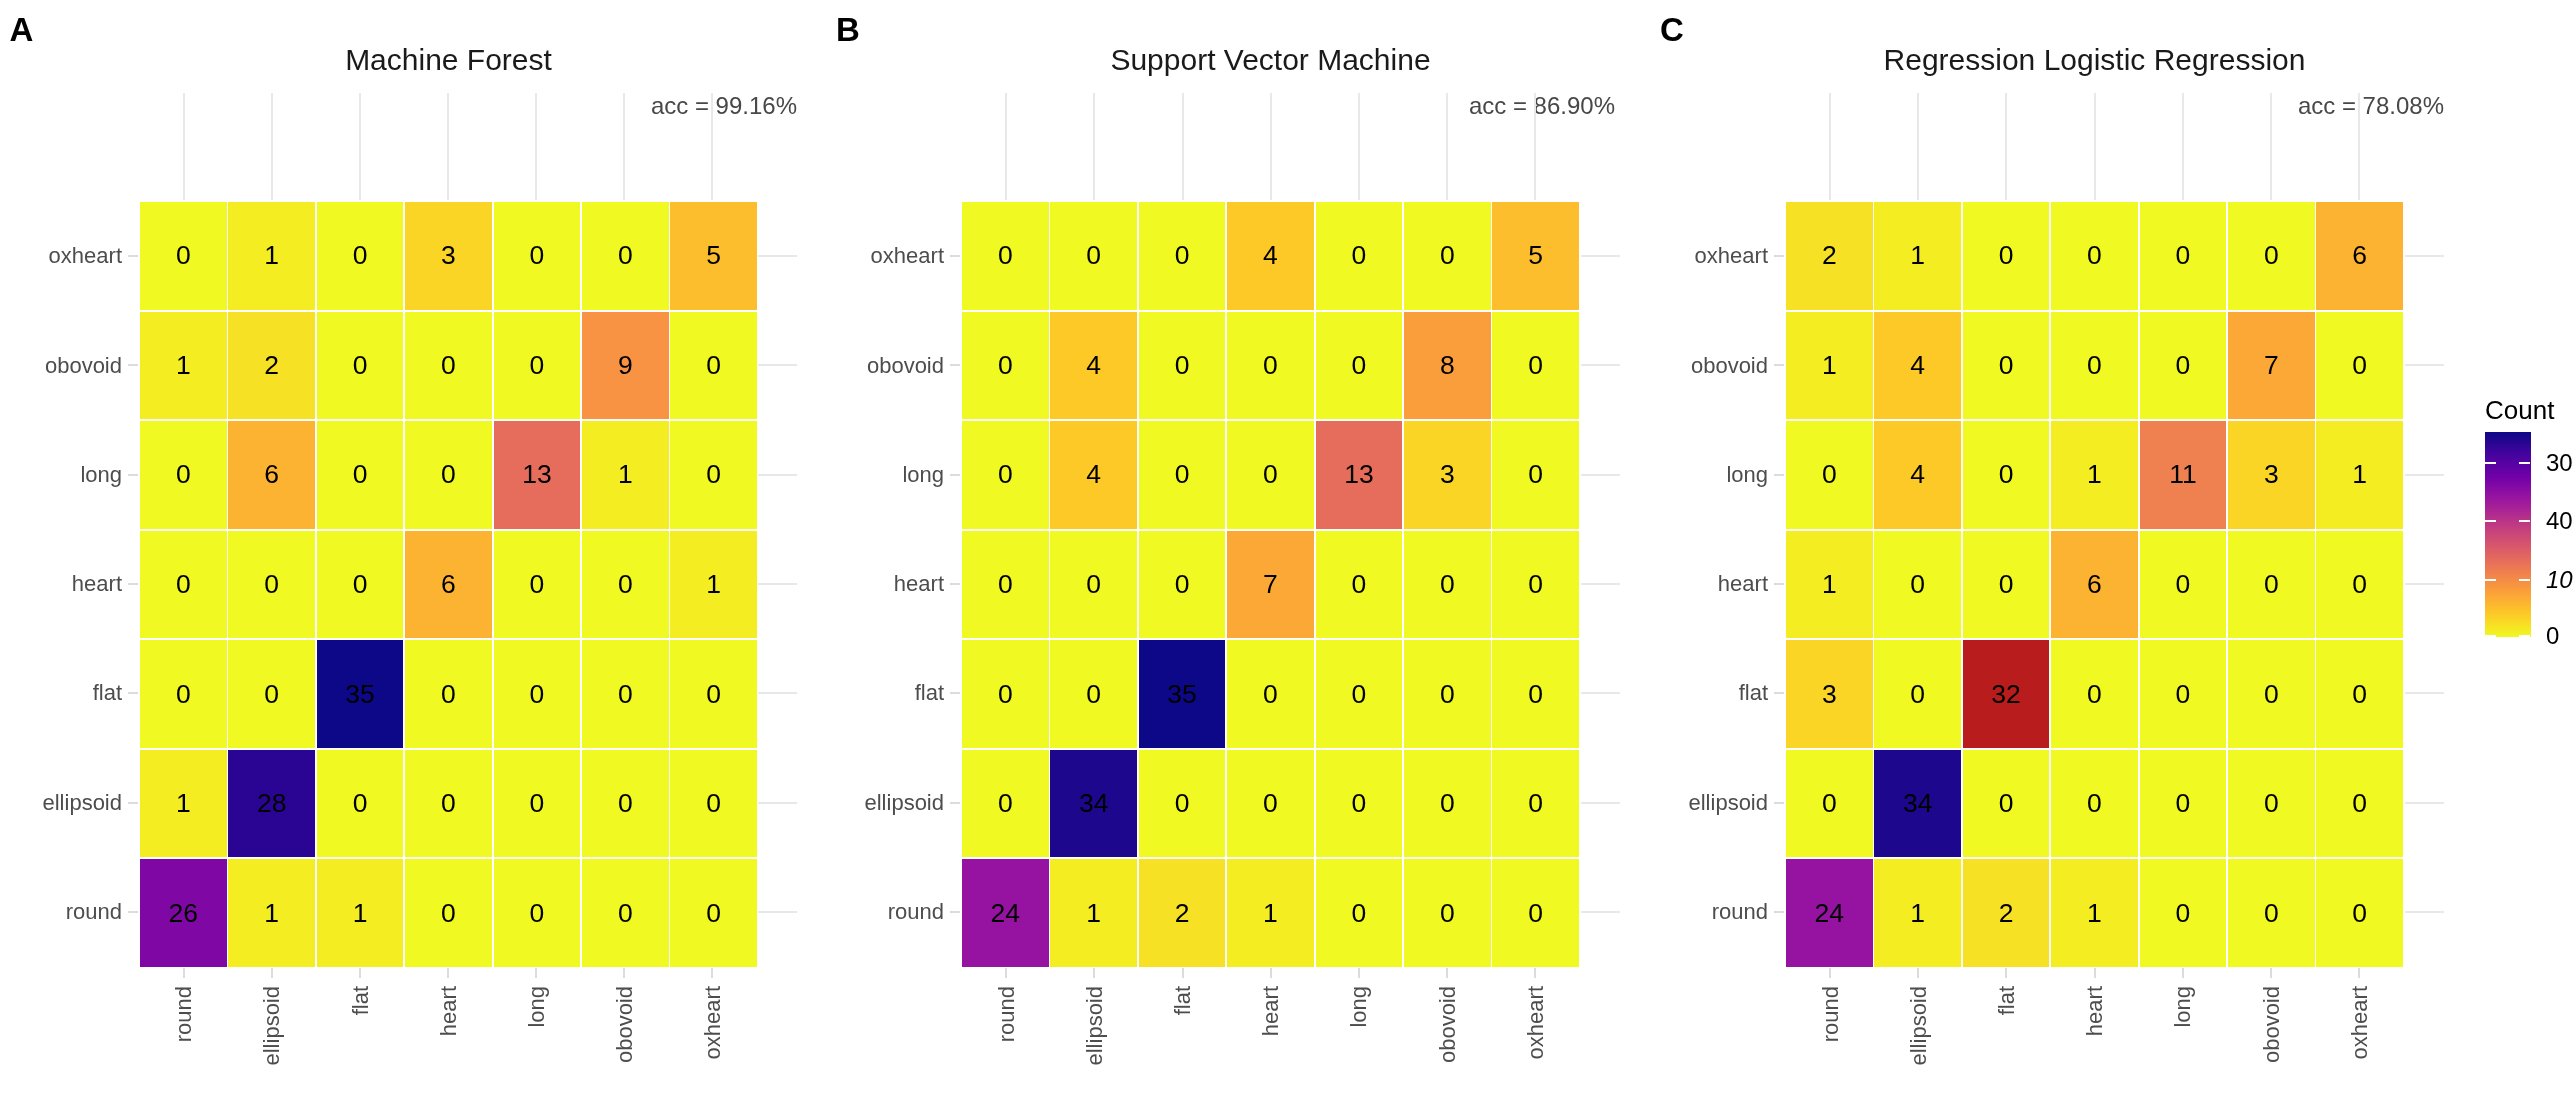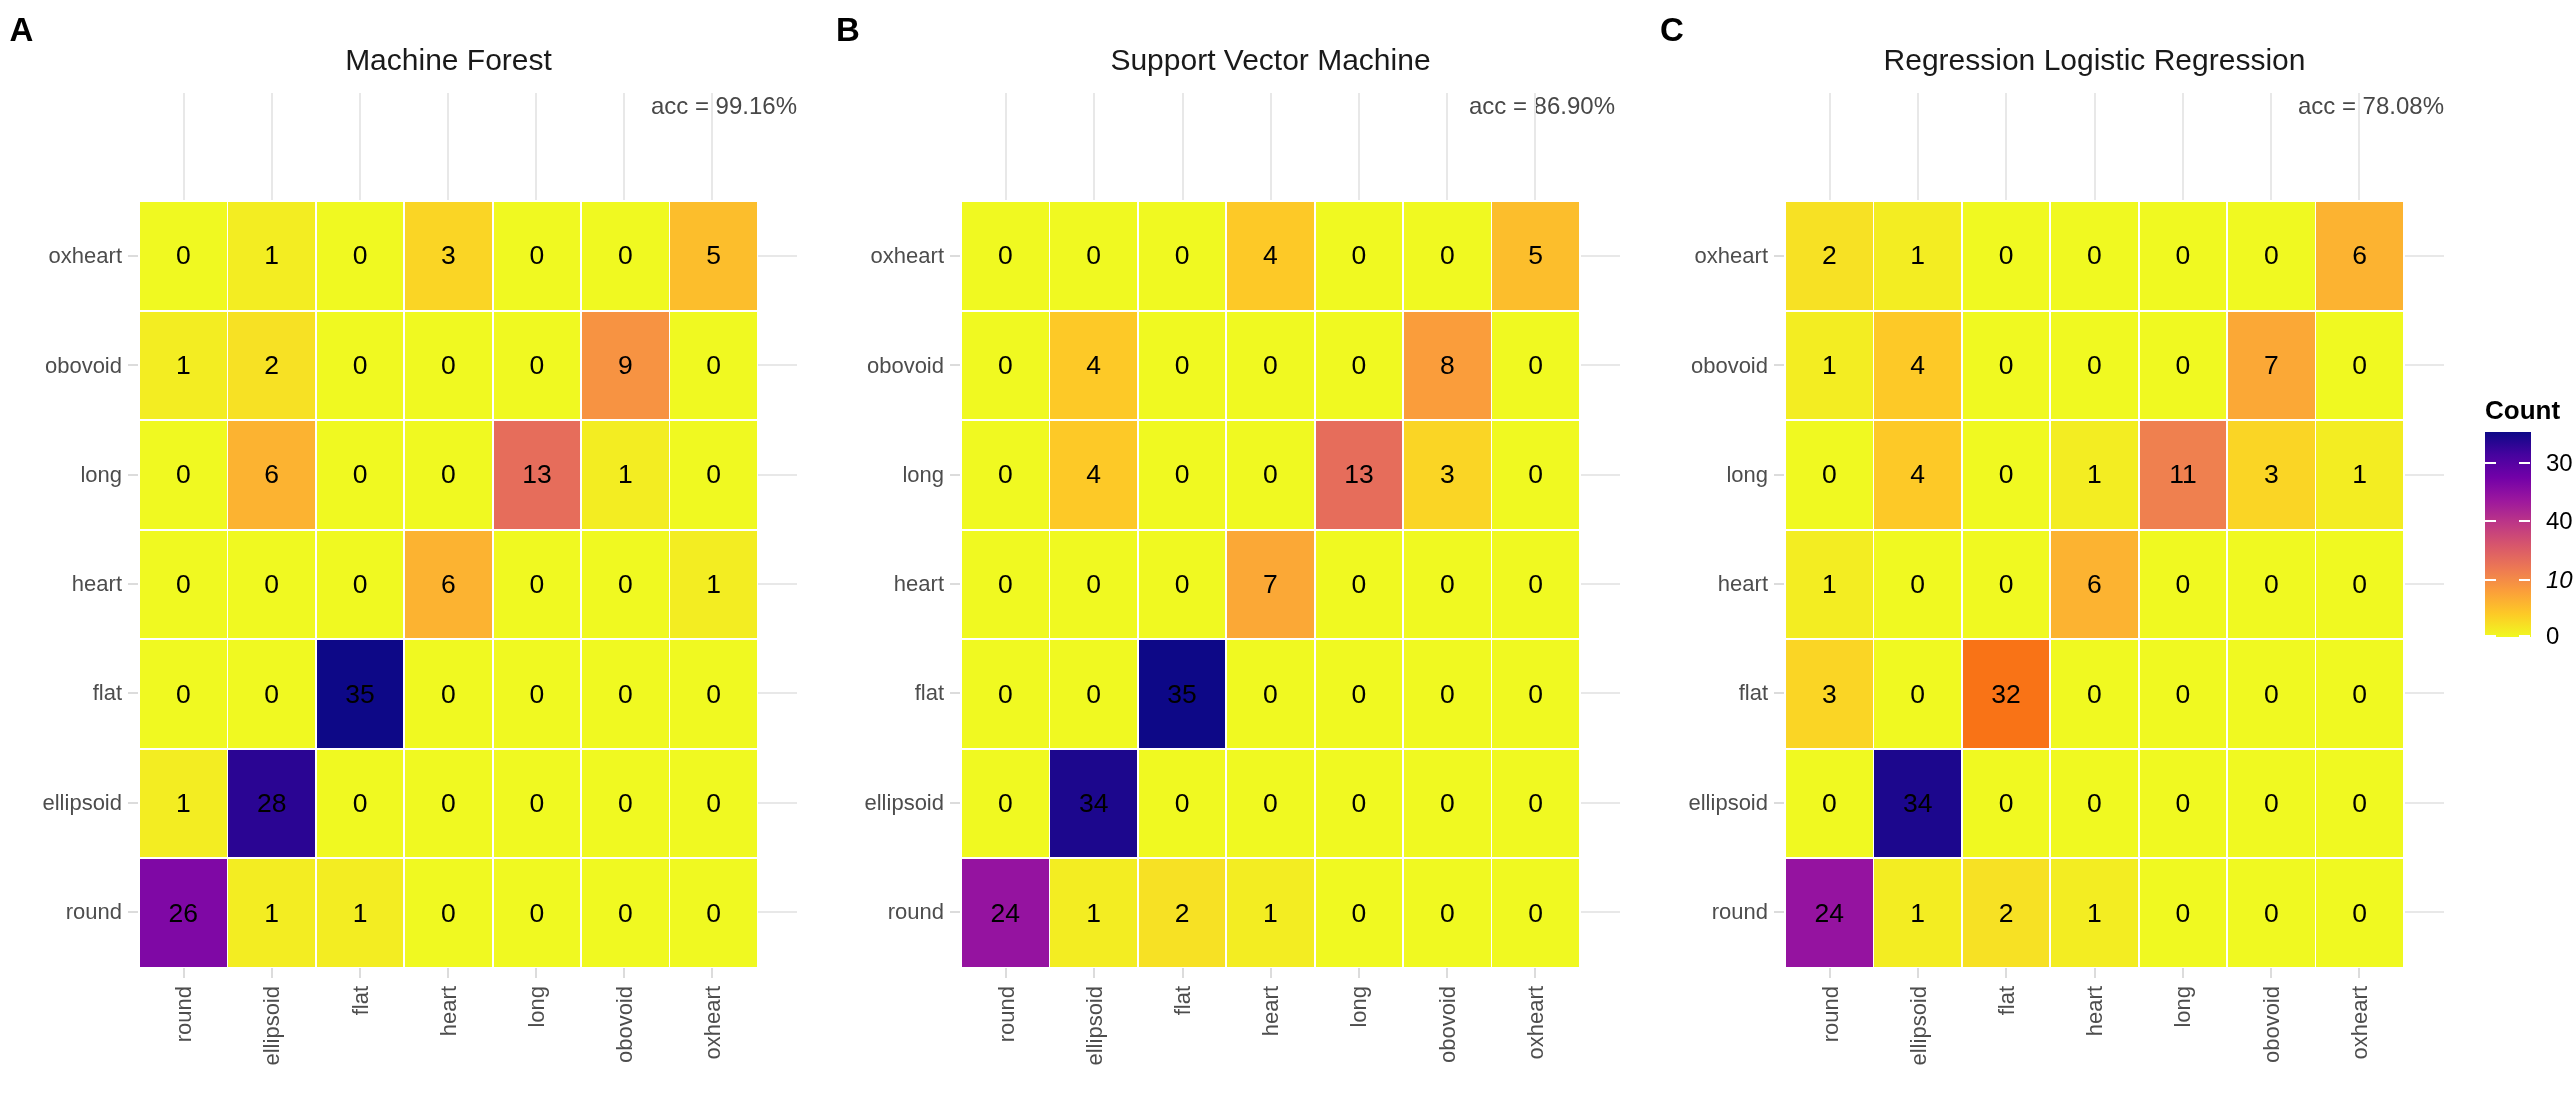--- a/index.html
+++ b/index.html
@@ -14,21 +14,21 @@
   .row-label{position:absolute;font-size:22px;color:#4d4d4d;white-space:nowrap;
              transform:translateY(-50%);text-align:right;}
   .col-label{position:absolute;font-size:22px;color:#4d4d4d;white-space:nowrap;
              writing-mode:vertical-rl;transform:rotate(180deg);width:29px;
              display:flex;align-items:center;}
   .vstub,.htick,.vtick,.hstub{position:absolute;z-index:0;}
   .vstub{width:2.4px;}
   .hstub{height:2.4px;}
   .vtick{width:2.4px;height:9.6px;}
   .htick{height:2.4px;width:9.6px;}
-  .legend-title{position:absolute;font-size:26px;font-weight:700;color:#000;}
+  .legend-title{position:absolute;font-size:26px;font-weight:400;color:#000;}
   .legend-bar{position:absolute;z-index:1;}
   .legend-tick{position:absolute;background:#ffffff;height:2.4px;width:11.4px;z-index:2;}
   .legend-label{position:absolute;font-size:24px;color:#000;transform:translateY(-50%);z-index:2;}
 </style>
 </head>
 <body>
 
 <div>
 
   <div class="panel-letter" style="left:9.6px">A</div>
@@ -169,21 +169,21 @@
       <div class="cell" style="background: rgb(243, 237, 34);">1</div>
       <div class="cell" style="background: rgb(243, 237, 34);">1</div>
       <div class="cell" style="background: rgb(240, 249, 33);">0</div>
       <div class="cell" style="background: rgb(240, 249, 33);">0</div>
       <div class="cell" style="background: rgb(252, 179, 49);">6</div>
       <div class="cell" style="background: rgb(240, 249, 33);">0</div>
       <div class="cell" style="background: rgb(240, 249, 33);">0</div>
       <div class="cell" style="background: rgb(240, 249, 33);">0</div>
       <div class="cell" style="background: rgb(250, 213, 37);">3</div>
       <div class="cell" style="background: rgb(240, 249, 33);">0</div>
-      <div class="cell" style="background: #f97316;">32</div>
+      <div class="cell" style="background: #b91c1c;">32</div>
       <div class="cell" style="background: rgb(240, 249, 33);">0</div>
       <div class="cell" style="background: rgb(240, 249, 33);">0</div>
       <div class="cell" style="background: rgb(240, 249, 33);">0</div>
       <div class="cell" style="background: rgb(240, 249, 33);">0</div>
       <div class="cell" style="background: rgb(240, 249, 33);">0</div>
       <div class="cell" style="background: rgb(28, 7, 141);">34</div>
       <div class="cell" style="background: rgb(240, 249, 33);">0</div>
       <div class="cell" style="background: rgb(240, 249, 33);">0</div>
       <div class="cell" style="background: rgb(240, 249, 33);">0</div>
       <div class="cell" style="background: rgb(240, 249, 33);">0</div>

